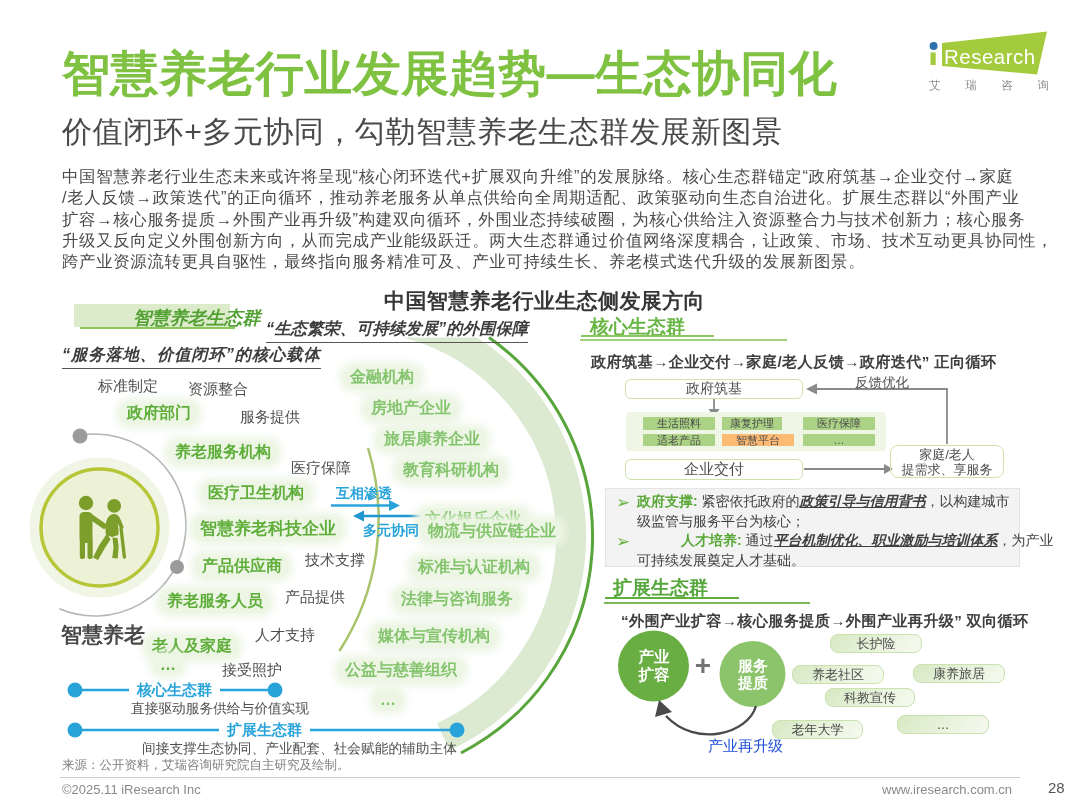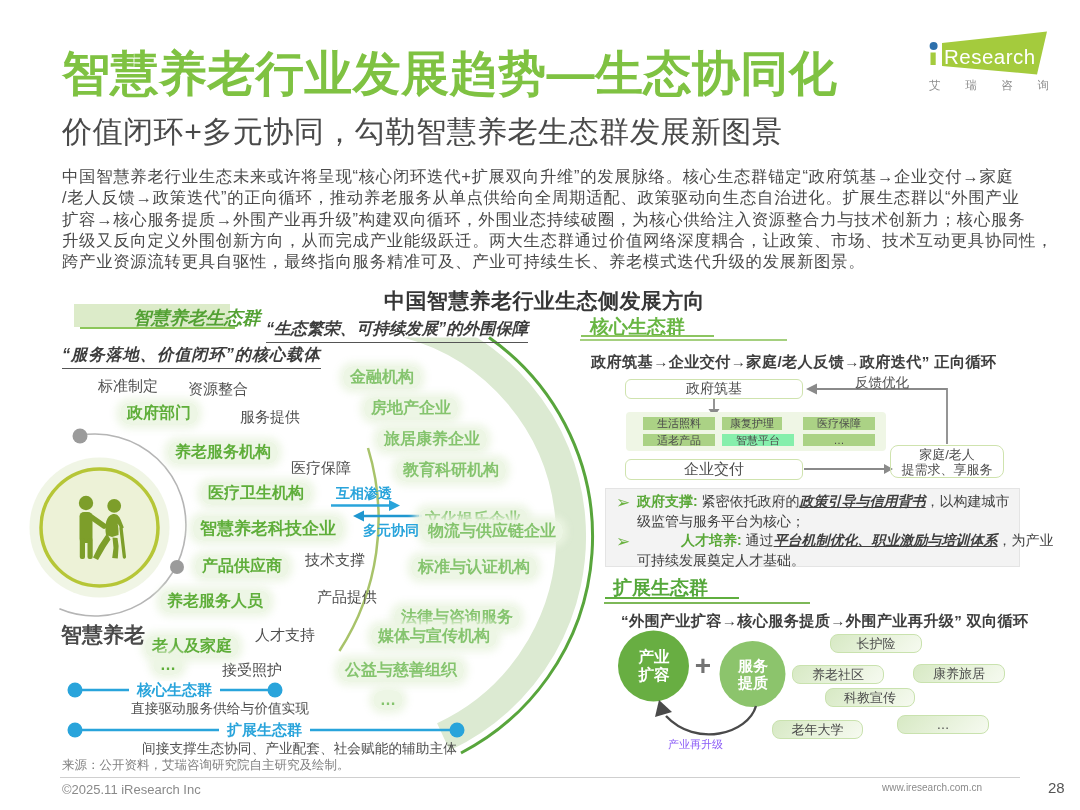--- a/index.html
+++ b/index.html
@@ -112,41 +112,41 @@
 <div class="abs" style="left:80px;top:327px;width:155px;height:2px;background:#8cc65a;"></div>
 
 <div class="abs" style="left:266px;top:318px;font-size:16.3px;letter-spacing:0.1px;font-weight:bold;font-style:italic;color:#3d3d3d;white-space:nowrap;border-bottom:1.5px solid #555;padding-bottom:2px;">“生态繁荣、可持续发展”的外围保障</div>
 <div class="abs" style="left:62px;top:344px;font-size:16.3px;letter-spacing:0.9px;font-weight:bold;font-style:italic;color:#3d3d3d;white-space:nowrap;border-bottom:1.5px solid #555;padding-bottom:2px;">“服务落地、价值闭环”的核心载体</div>
 
 <div class="abs dk" style="left:98px;top:377px;">标准制定</div>
 <div class="abs dk" style="left:188px;top:380px;">资源整合</div>
 <div class="abs dk" style="left:240px;top:408px;">服务提供</div>
 <div class="abs dk" style="left:291px;top:459px;">医疗保障</div>
 <div class="abs dk" style="left:305px;top:551px;">技术支撑</div>
-<div class="abs dk" style="left:285px;top:588px;margin-left:32px;">产品提供</div>
+<div class="abs dk" style="left:285px;top:588px;">产品提供</div>
 <div class="abs dk" style="left:255px;top:626px;">人才支持</div>
 <div class="abs dk" style="left:222px;top:661px;">接受照护</div>
 
 <div class="abs gb pill" style="left:120px;top:402px;">政府部门</div>
 <div class="abs gb pill" style="left:168px;top:441px;">养老服务机构</div>
 <div class="abs gb pill" style="left:201px;top:482px;">医疗卫生机构</div>
 <div class="abs gb pill" style="left:193px;top:516px;font-size:17px;">智慧养老科技企业</div>
 <div class="abs gb pill" style="left:195px;top:555px;">产品供应商</div>
 <div class="abs gb pill" style="left:160px;top:590px;">养老服务人员</div>
 <div class="abs gb pill" style="left:145px;top:635px;">老人及家庭</div>
 <div class="abs gb pill" style="left:153px;top:655px;">…</div>
 
 <div class="abs gb2 pill" style="left:343px;top:366px;">金融机构</div>
 <div class="abs gb2 pill" style="left:364px;top:397px;">房地产企业</div>
 <div class="abs gb2 pill" style="left:377px;top:428px;">旅居康养企业</div>
 <div class="abs gb2 pill" style="left:396px;top:459px;">教育科研机构</div>
 <div class="abs gb2 pill" style="left:418px;top:508px;">文化娱乐企业</div>
 <div class="abs gb2 pill" style="left:421px;top:520px;">物流与供应链企业</div>
 <div class="abs gb2 pill" style="left:411px;top:556px;">标准与认证机构</div>
-<div class="abs gb2 pill" style="left:394px;top:606px;font-family:Liberation Serif, serif;">法律与咨询服务</div>
+<div class="abs gb2 pill" style="left:394px;top:588px;font-family:Liberation Serif, serif;">法律与咨询服务</div>
 <div class="abs gb2 pill" style="left:371px;top:625px;">媒体与宣传机构</div>
 <div class="abs gb2 pill" style="left:338px;top:659px;">公益与慈善组织</div>
 <div class="abs gb2 pill" style="left:373px;top:690px;">…</div>
 
 <div class="abs blue" style="left:336px;top:485px;font-size:14px;">互相渗透</div>
 <div class="abs blue" style="left:363px;top:522px;font-size:14px;">多元协同</div>
 <div class="abs blue" style="left:129px;top:681px;font-size:15px;background:#fff;padding:0 8px;">核心生态群</div>
 <div class="abs dk" style="left:131px;top:700px;font-size:13.7px;">直接驱动服务供给与价值实现</div>
 <div class="abs blue" style="left:219px;top:721px;font-size:15px;background:#fff;padding:0 8px;">扩展生态群</div>
 <div class="abs dk" style="left:142px;top:740px;font-size:13.7px;">间接支撑生态协同、产业配套、社会赋能的辅助主体</div>
@@ -159,46 +159,46 @@
 <div class="abs" style="left:580px;top:338.5px;width:207px;height:2px;background:#a5d07f;"></div>
 
 <div class="abs" style="left:591px;top:352px;font-size:15.2px;letter-spacing:0.35px;font-weight:bold;color:#3f3f3f;white-space:nowrap;">政府筑基→企业交付→家庭/老人反馈→政府迭代” 正向循环</div>
 
 <div class="abs" style="left:625px;top:379px;width:178px;height:19.5px;border:1.5px solid #cfe3ae;border-radius:6px;box-sizing:border-box;font-size:14px;color:#4d4d4d;text-align:center;line-height:17px;">政府筑基</div>
 <div class="abs" style="left:626px;top:412px;width:260px;height:38.5px;background:#eff6e5;border-radius:4px;"></div>
 <div class="abs" style="left:643px;top:417px;width:72px;height:12.5px;background:#abd285;font-size:11px;color:#4a4a4a;text-align:center;line-height:12.5px;">生活照料</div>
 <div class="abs" style="left:722px;top:417px;width:60px;height:12.5px;background:#abd285;font-size:11px;color:#4a4a4a;text-align:center;line-height:12.5px;">康复护理</div>
 <div class="abs" style="left:803px;top:417px;width:72px;height:12.5px;background:#abd285;font-size:11px;color:#4a4a4a;text-align:center;line-height:12.5px;">医疗保障</div>
 <div class="abs" style="left:643px;top:433.5px;width:72px;height:12.5px;background:#abd285;font-size:11px;color:#4a4a4a;text-align:center;line-height:12.5px;">适老产品</div>
-<div class="abs" style="left:722px;top:433.5px;width:72px;height:12.5px;background:#86efac;font-size:11px;color:#4a4a4a;text-align:center;line-height:12.5px;">智慧平台</div>
+<div class="abs" style="left:722px;top:433.5px;width:72px;height:12.5px;background:#fdba74;font-size:11px;color:#4a4a4a;text-align:center;line-height:12.5px;">智慧平台</div>
 <div class="abs" style="left:803px;top:433.5px;width:72px;height:12.5px;background:#abd285;font-size:11px;color:#4a4a4a;text-align:center;line-height:12.5px;">…</div>
 <div class="abs" style="left:625px;top:459px;width:178px;height:21px;border:1.5px solid #cfe3ae;border-radius:6px;box-sizing:border-box;font-size:15px;color:#4d4d4d;text-align:center;line-height:18px;">企业交付</div>
 <div class="abs" style="left:890px;top:445px;width:114px;height:33px;border:1.5px solid #cfe3ae;border-radius:8px;box-sizing:border-box;font-size:13px;color:#4d4d4d;text-align:center;line-height:15px;padding-top:1px;">家庭/老人<br>提需求、享服务</div>
 <div class="abs" style="left:855px;top:374px;font-size:13.5px;color:#4f4f4f;white-space:nowrap;">反馈优化</div>
 
 <div class="abs" style="left:605px;top:488px;width:415px;height:79px;background:#f3f3f3;border:1px solid #e4e4e4;box-sizing:border-box;"></div>
 <div class="abs" style="left:616px;top:492px;font-size:17px;color:#6ab240;">➢</div>
 <div class="abs" style="left:637px;top:493px;font-size:14px;color:#3f3f3f;white-space:nowrap;"><span style="color:#5aa838;font-weight:bold;">政府支撑: </span>紧密依托政府的<b><i><u>政策引导与信用背书</u></i></b>，以构建城市</div>
 <div class="abs" style="left:637px;top:512.5px;font-size:14px;color:#3f3f3f;white-space:nowrap;">级监管与服务平台为核心；</div>
 <div class="abs" style="left:616px;top:531px;font-size:17px;color:#6ab240;">➢</div>
 <div class="abs" style="left:637px;top:532px;font-size:14px;color:#3f3f3f;white-space:nowrap;margin-left:44px;"><span style="color:#5aa838;font-weight:bold;">人才培养: </span>通过<b><i><u>平台机制优化、职业激励与培训体系</u></i></b>，为产业</div>
 <div class="abs" style="left:637px;top:551.5px;font-size:14px;color:#3f3f3f;white-space:nowrap;">可持续发展奠定人才基础。</div>
 
 <div class="abs" style="left:613px;top:575px;font-size:19px;font-weight:bold;color:#55a73b;white-space:nowrap;">扩展生态群</div>
 <div class="abs" style="left:605px;top:596.5px;width:134px;height:2.5px;background:#5fae3e;"></div>
 <div class="abs" style="left:604px;top:601.5px;width:206px;height:2px;background:#7db858;"></div>
 <div class="abs" style="left:621px;top:611px;font-size:15.2px;letter-spacing:0.3px;font-weight:bold;color:#3f3f3f;white-space:nowrap;">“外围产业扩容→核心服务提质→外围产业再升级” 双向循环</div>
-<div class="abs" style="left:668px;top:737px;font-size:11px;color:#8b5cf6;white-space:nowrap;">产业再升级</div>
+<div class="abs" style="left:708px;top:737px;font-size:15px;color:#1d4ed8;white-space:nowrap;">产业再升级</div>
 
 <div class="abs rpill" style="left:830px;top:634px;width:92px;">长护险</div>
 <div class="abs rpill" style="left:792px;top:665px;width:92px;">养老社区</div>
 <div class="abs rpill" style="left:913px;top:664px;width:92px;">康养旅居</div>
 <div class="abs rpill" style="left:825px;top:688px;width:90px;">科教宣传</div>
 <div class="abs rpill" style="left:772px;top:720px;width:91px;">老年大学</div>
 <div class="abs rpill" style="left:897px;top:715px;width:92px;">…</div>
 <style>
 .rpill{height:18.5px;background:linear-gradient(135deg,#d7e9c4,#f6faf0);border:1px solid #c9e2ae;border-radius:8px;box-sizing:border-box;font-size:13px;color:#4a4a4a;text-align:center;line-height:17.5px;}
 </style>
 
 <div class="abs" style="left:60px;top:777px;width:960px;height:1px;background:#cfcfcf;"></div>
 <div class="abs" style="left:62px;top:782px;font-size:13px;color:#8a8a8a;">©2025.11 iResearch Inc</div>
-<div class="abs" style="left:882px;top:782px;font-size:10px;color:#8a8a8a;">www.iresearch.com.cn</div>
+<div class="abs" style="left:882px;top:782px;font-size:13px;color:#8a8a8a;">www.iresearch.com.cn</div>
 <div class="abs" style="left:1048px;top:779px;font-size:15px;color:#555;">28</div>
 
 </body></html>

